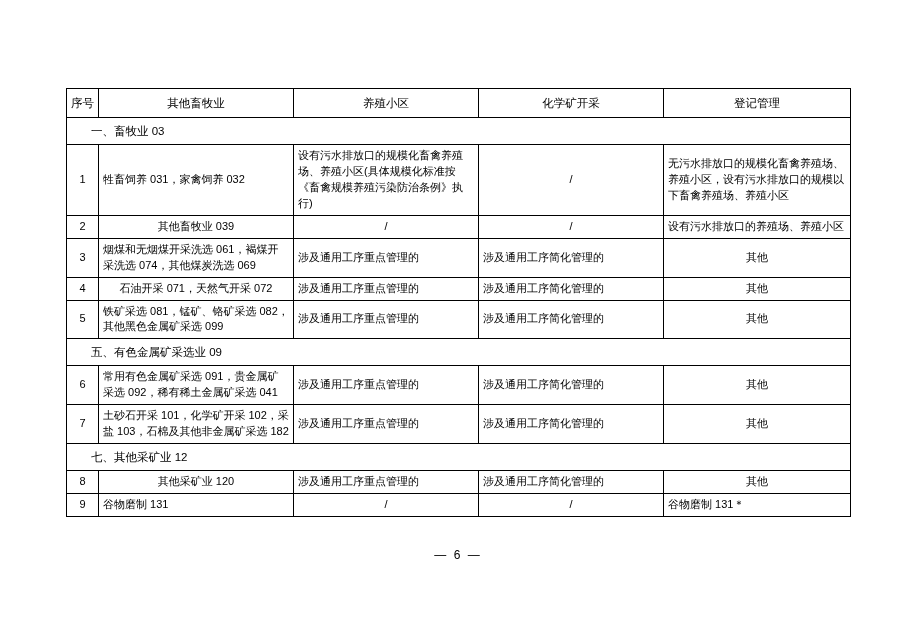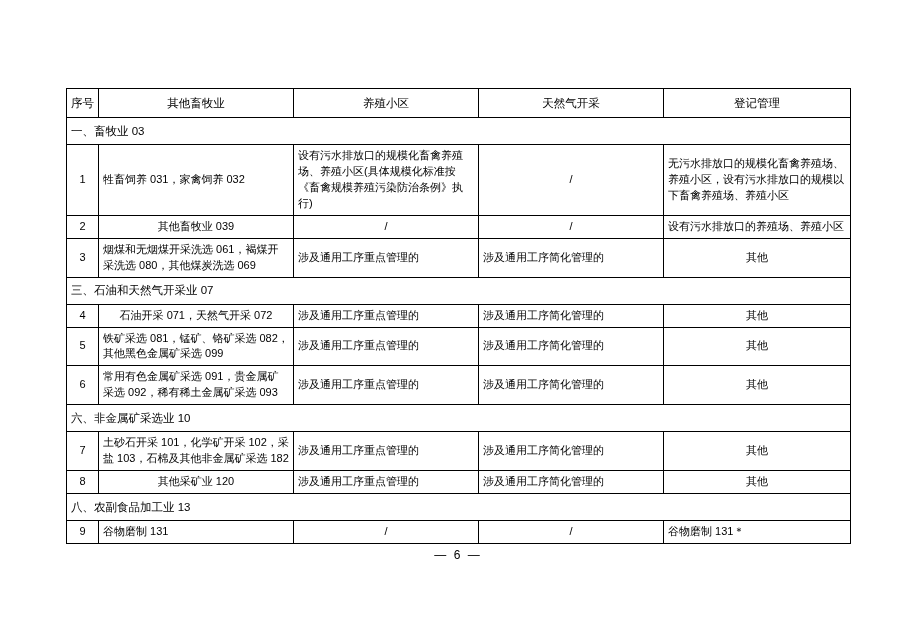--- a/index.html
+++ b/index.html
@@ -43,21 +43,21 @@
   col.c3 { width: 185px; }
   col.c4 { width: 187px; }
 
   .hdr td {
     text-align: center;
     height: 22px;
     font-size: 11.5px;
   }
   .section td {
     height: 20px;
-    padding-left: 4px;
+    padding-left: 24px;
     font-size: 11.5px;
   }
   .idx {
     text-align: center;
   }
   .ctr {
     text-align: center;
   }
   .lft {
     text-align: left;
@@ -83,21 +83,21 @@
         <col class="c1">
         <col class="c2">
         <col class="c3">
         <col class="c4">
     </colgroup>
     <tbody>
       <tr class="hdr">
         <td>序号</td>
         <td>其他畜牧业</td>
         <td>养殖小区</td>
-        <td>天然气开采</td>
+        <td>化学矿开采</td>
         <td>登记管理</td>
       </tr>
 
       <tr class="section">
         <td colspan="5" class="lft">一、畜牧业 03</td>
       </tr>
 
       <tr>
         <td class="idx">1</td>
         <td class="lft">牲畜饲养 031，家禽饲养 032</td>
@@ -110,80 +110,77 @@
         <td class="idx">2</td>
         <td class="ctr">其他畜牧业 039</td>
         <td class="ctr">/</td>
         <td class="ctr">/</td>
         <td class="lft">设有污水排放口的养殖场、养殖小区</td>
       </tr>
 
 
       <tr>
         <td class="idx">3</td>
-        <td class="lft">烟煤和无烟煤开采洗选 061，褐煤开采洗选 080，其他煤炭洗选 069</td>
+        <td class="lft">烟煤和无烟煤开采洗选 061，褐煤开采洗选 074，其他煤炭洗选 069</td>
         <td class="lft">涉及通用工序重点管理的</td>
         <td class="lft">涉及通用工序简化管理的</td>
         <td class="ctr">其他</td>
       </tr>
 
-      <tr class="section">
-        <td colspan="5" class="lft">三、石油和天然气开采业 07</td>
-      </tr>
 
       <tr>
         <td class="idx">4</td>
         <td class="ctr">石油开采 071，天然气开采 072</td>
         <td class="lft">涉及通用工序重点管理的</td>
         <td class="lft">涉及通用工序简化管理的</td>
         <td class="ctr">其他</td>
       </tr>
 
 
       <tr>
         <td class="idx">5</td>
         <td class="lft">铁矿采选 081，锰矿、铬矿采选 082，其他黑色金属矿采选 099</td>
         <td class="lft">涉及通用工序重点管理的</td>
         <td class="lft">涉及通用工序简化管理的</td>
         <td class="ctr">其他</td>
       </tr>
 
+      <tr class="section">
+        <td colspan="5" class="lft">五、有色金属矿采选业 09</td>
+      </tr>
 
       <tr>
         <td class="idx">6</td>
-        <td class="lft">常用有色金属矿采选 091，贵金属矿采选 092，稀有稀土金属矿采选 093</td>
+        <td class="lft">常用有色金属矿采选 091，贵金属矿采选 092，稀有稀土金属矿采选 041</td>
         <td class="lft">涉及通用工序重点管理的</td>
         <td class="lft">涉及通用工序简化管理的</td>
         <td class="ctr">其他</td>
       </tr>
 
-      <tr class="section">
-        <td colspan="5" class="lft">六、非金属矿采选业 10</td>
-      </tr>
 
       <tr>
         <td class="idx">7</td>
         <td class="lft">土砂石开采 101，化学矿开采 102，采盐 103，石棉及其他非金属矿采选 182</td>
         <td class="lft">涉及通用工序重点管理的</td>
         <td class="lft">涉及通用工序简化管理的</td>
         <td class="ctr">其他</td>
       </tr>
 
+      <tr class="section">
+        <td colspan="5" class="lft">七、其他采矿业 12</td>
+      </tr>
 
       <tr>
         <td class="idx">8</td>
         <td class="ctr">其他采矿业 120</td>
         <td class="lft">涉及通用工序重点管理的</td>
         <td class="lft">涉及通用工序简化管理的</td>
         <td class="ctr">其他</td>
       </tr>
 
-      <tr class="section">
-        <td colspan="5" class="lft">八、农副食品加工业 13</td>
-      </tr>
 
       <tr>
         <td class="idx">9</td>
         <td class="lft">谷物磨制 131</td>
         <td class="ctr">/</td>
         <td class="ctr">/</td>
         <td class="lft">谷物磨制 131＊</td>
       </tr>
     </tbody>
   </table>

